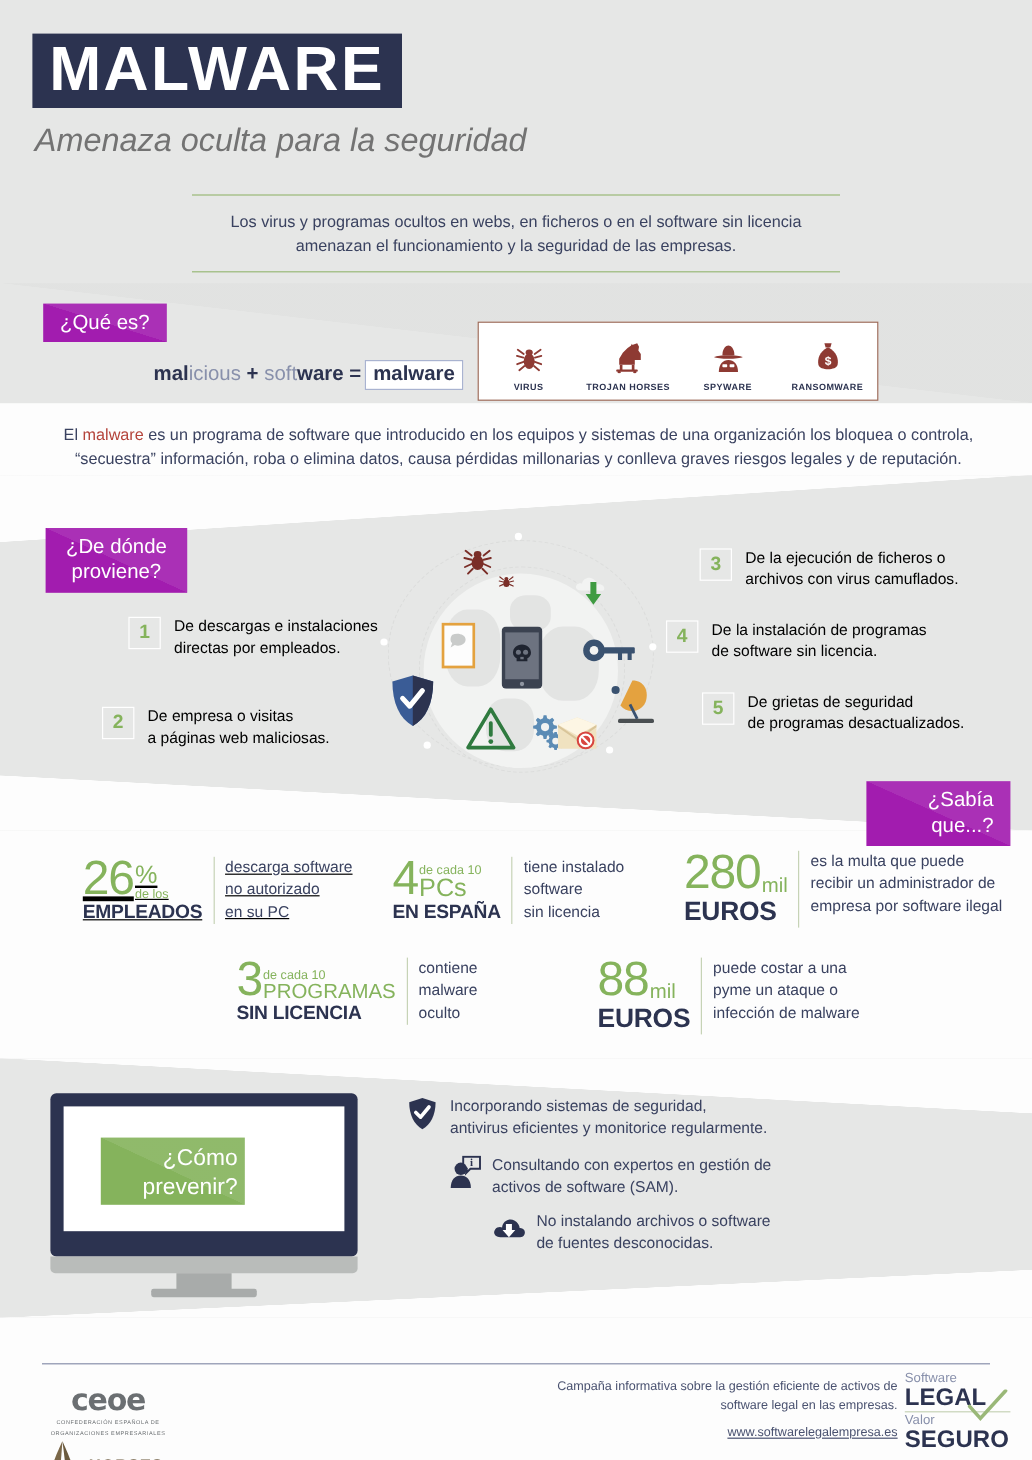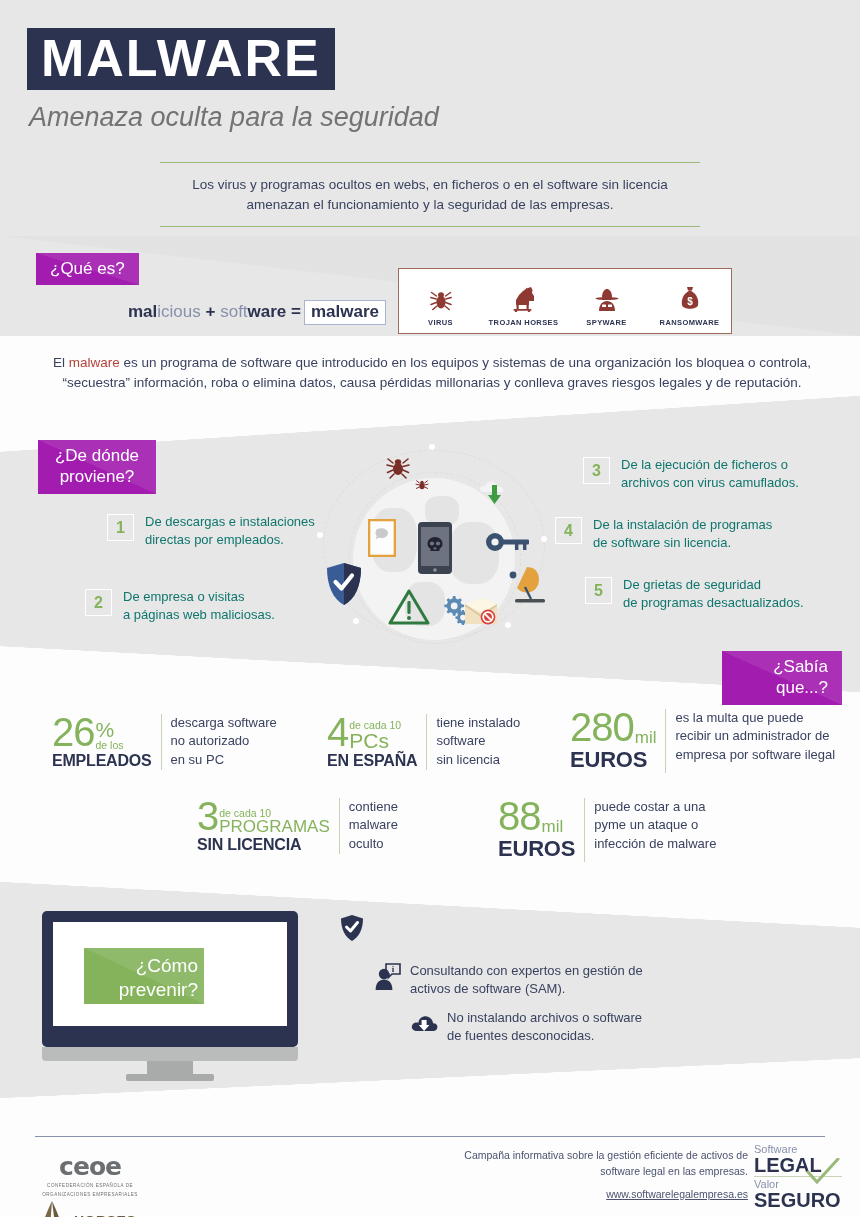--- a/index.html
+++ b/index.html
@@ -117,21 +117,21 @@
 
   
   .num-item { position: absolute; display: flex; align-items: flex-start; }
   .num-badge {
     width: 27px; height: 27px; border: 1.5px solid #ffffff; background: transparent;
     color: #85b35c; font-size: 16px; font-weight: bold;
     display: flex; align-items: center; justify-content: center;
     flex: 0 0 27px; margin-top: 1px;
   }
   .num-text {
-    margin-left: 11px; color: #0f766e; font-size: 13px; line-height: 1.35;
+    margin-left: 11px; color: #000000; font-size: 13px; line-height: 1.35;
     white-space: pre-line;
   }
   .ni-1 { left: 107px; top: 513px; }
   .ni-2 { left: 85px; top: 588px; }
   .ni-3 { left: 583px; top: 456px; }
   .ni-4 { left: 555px; top: 516px; }
   .ni-5 { left: 585px; top: 576px; }
 
   
   .illus { position: absolute; left: 315px; top: 440px; width: 250px; height: 205px; }
@@ -148,21 +148,21 @@
   .stat { position: absolute; display: flex; align-items: flex-start; }
   .stat-left { text-align: left; padding-right: 9px; border-right: 1.5px solid #c6d3b6; }
   .stat-big-row { display: flex; align-items: flex-end; line-height: 0.92; }
   .stat-big { color: #85b35c; font-size: 40px; font-weight: normal; letter-spacing: -1px; }
   .stat-unit-col { display: flex; flex-direction: column; align-items: flex-start; margin-left: 1px; }
   .stat-unit-top { color: #85b35c; font-size: 10.5px; line-height: 1.05; }
   .stat-unit-big { color: #85b35c; font-size: 21px; line-height: 0.95; font-weight: normal; }
   .stat-sub { color: #2c3350; font-size: 16px; font-weight: bold; letter-spacing: -0.2px; margin-top: 1px; }
   .stat-desc { padding-left: 9px; color: #3a4260; font-size: 13px; line-height: 1.42; white-space: pre-line; }
 
-  .st-26 { left: 52px; top: 714px; }
+  .st-26 { left: 69px; top: 714px; text-decoration: underline; }
   .st-4 { left: 327px; top: 714px; }
   .st-280 { left: 570px; top: 709px; }
   .st-3 { left: 197px; top: 798px; }
   .st-88 { left: 498px; top: 798px; }
 
   
   .monitor { position: absolute; left: 42px; top: 911px; width: 256px; height: 170px; }
   .mon-body {
     position: absolute; left: 0; top: 0; width: 256px; height: 136px;
     background: #2c3350; border-radius: 5px;
@@ -591,20 +591,22 @@
     <div class="mon-foot"></div>
   </div>
 
   <div class="tip tp-1">
     <div class="tip-ico">
       <svg width="24" height="28" viewBox="0 0 24 28">
         <path d="M12 1 L23 4.5 C23 15 19 23 12 27 C5 23 1 15 1 4.5 Z" fill="#2c3350"></path>
         <path d="M6.5 13 L10.5 17 L17.5 8.5" stroke="#ffffff" stroke-width="3" fill="none" stroke-linecap="round" stroke-linejoin="round"></path>
       </svg>
     </div>
+    <div class="tip-text">Incorporando sistemas de seguridad,
+antivirus eficientes y monitorice regularmente.</div>
   </div>
 
   <div class="tip tp-2">
     <div class="tip-ico">
       <svg width="26" height="28" viewBox="0 0 26 28">
           <g fill="#2c3350">
         <circle cx="9" cy="11" r="5.2"></circle>
         <path d="M0.6 27 C0.6 20 4.4 16.6 9 16.6 C13.6 16.6 17.4 20 17.4 27 Z"></path>
         <path d="M11 1 L25 1 L25 11 L17 11 L13.5 14.5 L14 11 L11 11 Z" fill="none" stroke="#2c3350" stroke-width="1.6"></path>
         <text x="18" y="9" font-size="9" font-weight="bold" fill="#2c3350" text-anchor="middle" font-family="Liberation Serif, serif">i</text>

